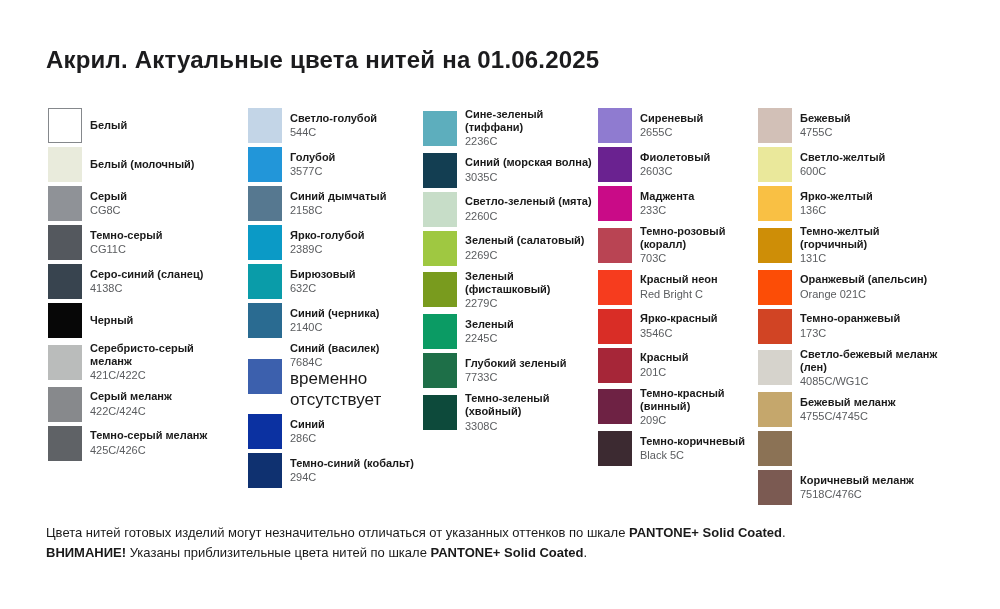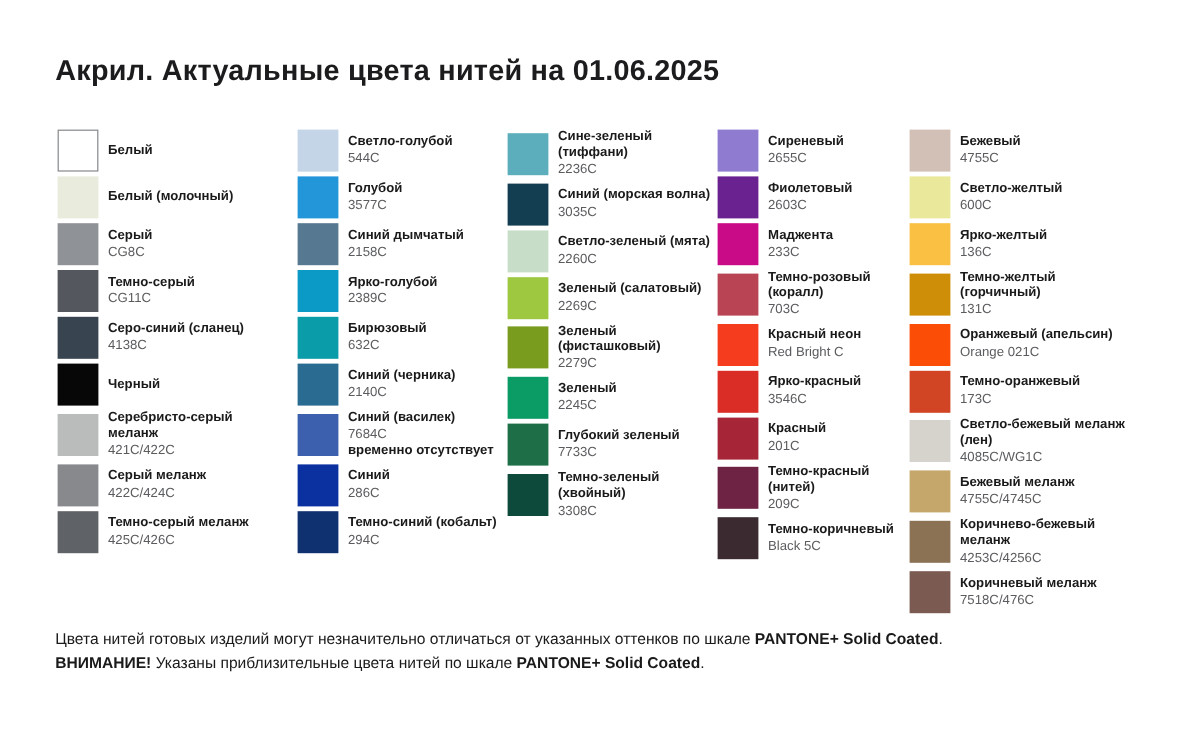--- a/index.html
+++ b/index.html
@@ -42,21 +42,21 @@
   .col-4 .label { max-width:160px; }
   .col-5 .label { max-width:200px; }
   .cname {
     font-size:11px; font-weight:bold; color:#1a1a1a;
     line-height:1.2;
   }
   .ccode {
     font-size:11px; color:#5a5c5f; line-height:1.2; margin-top:1px;
   }
   .cnote {
-    font-size:11px; font-weight:bold; color:#1a1a1a; line-height:1.2;
+    font-size:17px; font-weight:normal; color:#1a1a1a; line-height:1.2;
   }
   .footer {
     position:absolute; left:46px; top:523px;
     font-size:13px; color:#1a1a1a; line-height:1.5;
   }
   .footer p { margin:0; }
   .footer b { font-weight:bold; }
 </style>
 </head>
 <body>
@@ -297,21 +297,21 @@
         <div class="row">
           <div class="swatch" style="background: rgb(166, 38, 56);"></div>
           <div class="label">
             <div class="cname">Красный</div>
             <div class="ccode">201C</div>
           </div>
         </div>
         <div class="row">
           <div class="swatch" style="background: rgb(110, 34, 68);"></div>
           <div class="label">
-            <div class="cname">Темно-красный (нитей)</div>
+            <div class="cname">Темно-красный (винный)</div>
             <div class="ccode">209C</div>
           </div>
         </div>
         <div class="row">
           <div class="swatch" style="background: rgb(60, 42, 49);"></div>
           <div class="label">
             <div class="cname">Темно-коричневый</div>
             <div class="ccode">Black 5C</div>
           </div>
         </div>
@@ -368,24 +368,20 @@
         </div>
         <div class="row">
           <div class="swatch" style="background: rgb(197, 167, 108);"></div>
           <div class="label">
             <div class="cname">Бежевый меланж</div>
             <div class="ccode">4755C/4745C</div>
           </div>
         </div>
         <div class="row">
           <div class="swatch" style="background: rgb(139, 114, 85);"></div>
-          <div class="label">
-            <div class="cname">Коричнево-бежевый меланж</div>
-            <div class="ccode">4253C/4256C</div>
-          </div>
         </div>
         <div class="row">
           <div class="swatch" style="background: rgb(123, 90, 82);"></div>
           <div class="label">
             <div class="cname">Коричневый меланж</div>
             <div class="ccode">7518C/476C</div>
           </div>
         </div>
       </div>
   </div>

